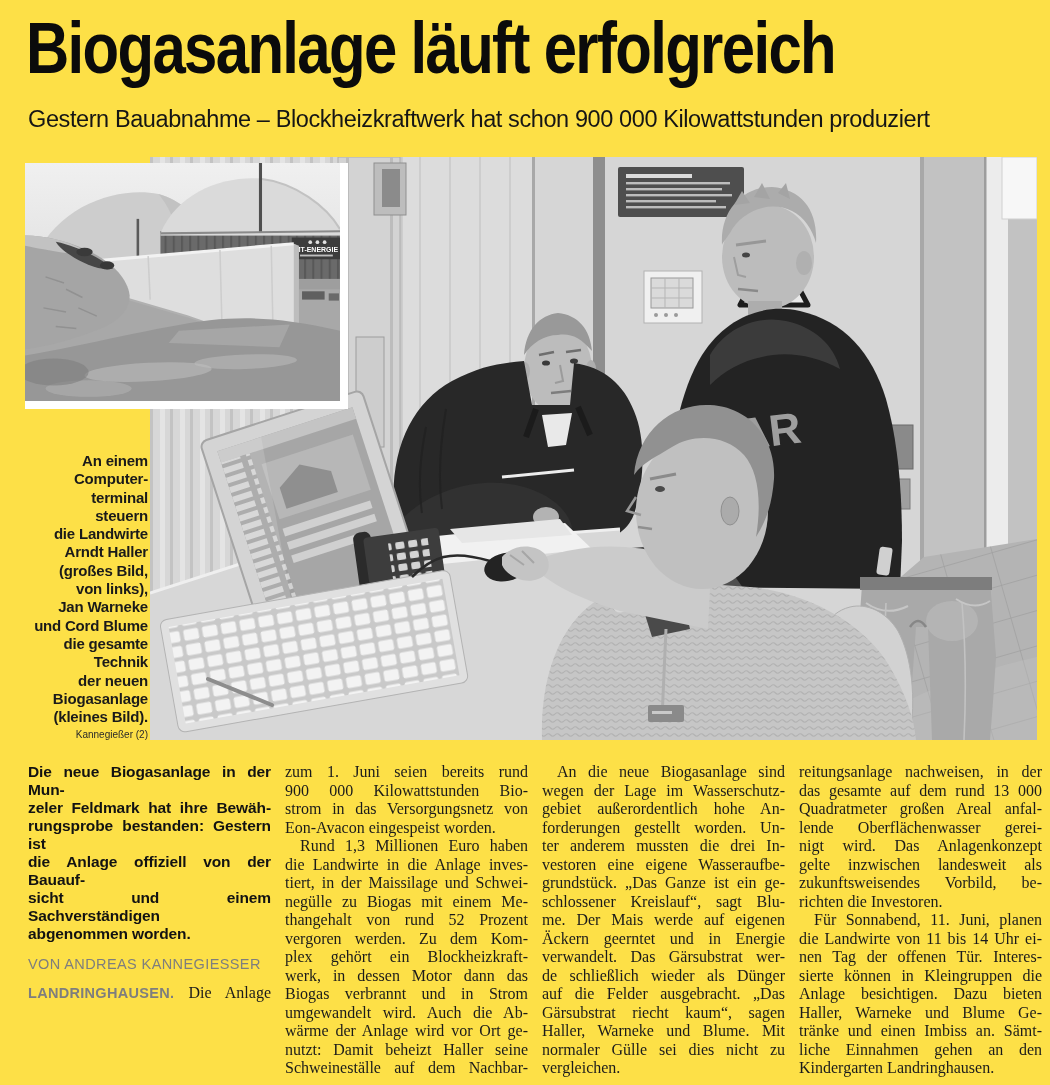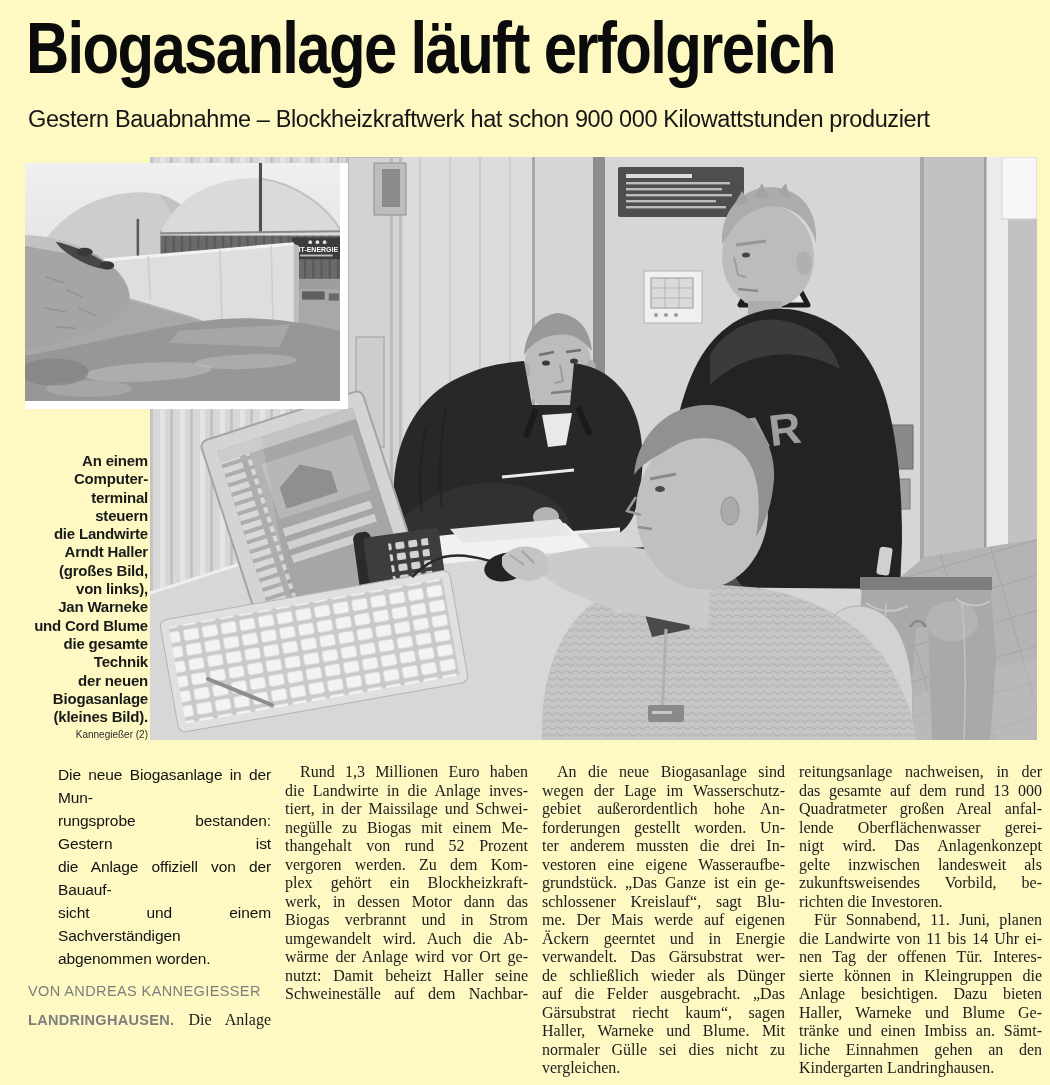--- a/index.html
+++ b/index.html
@@ -1,18 +1,18 @@
 <!DOCTYPE html>
 <html><head>
 <meta charset="utf-8">
 <style>
   * { margin:0; padding:0; box-sizing:border-box; }
   html,body { background:#e9e9e9; }
   .page {
-    position:relative; width:1050px; height:1085px; background:#fef9c3;
+    position:relative; width:1050px; height:1085px; background:#fde047;
     font-family:"Liberation Sans", sans-serif; color:#121212; overflow:hidden;
     margin:0 auto;
   }
   .headline { position:absolute; left:26px; top:6px; white-space:nowrap; }
   .headline-inner {
     display:inline-block; font-weight:bold; font-size:73px; letter-spacing:-2px;
     transform:scaleX(.82); transform-origin:0 0; color:#0b0b0b; line-height:1.15;
   }
   .subheadline {
     position:absolute; left:28px; top:106px; font-size:23.5px; letter-spacing:-.4px;
@@ -28,21 +28,21 @@
   .caption { position:absolute; left:30px; top:452px; width:118px; }
   .caption .tl, .cap-credit { text-align:right; text-align-last:auto; }
   .cap-lines .tl { font-weight:bold; font-size:15px; line-height:18.3px; letter-spacing:-.2px; color:#1a1a1a; }
   .cap-credit { font-size:10px; line-height:18.5px; color:#2a2a2a; }
 
   .col { position:absolute; top:763px; width:243px; }
   .col-1 { left:28px; } .col-2 { left:285px; } .col-3 { left:542px; } .col-4 { left:799px; }
 
   .tl { text-align:justify; text-align-last:justify; }
   .pend { text-align:left; }
-  .lead .tl, .lead .pend { font-weight:normal; font-size:15.5px; line-height:23px; letter-spacing:-.1px;margin-left:30px; }
+  .lead .tl, .lead .pend { font-weight:bold; font-size:15.5px; line-height:18px; letter-spacing:-.1px; }
   .byline { margin-top:13px; margin-bottom:12px; font-size:14.5px; font-weight:normal;
             color:#7e7e7e; letter-spacing:.4px; }
   .serif { font-family:"Liberation Serif", serif; font-size:16px; line-height:18.5px; color:#1b1b1b; }
   .dateline { font-family:Liberation Sans, sans-serif; font-weight:bold; color:#7e7e7e;
               font-size:14.5px; letter-spacing:.3px; }
   .para.indent .plines .tl:first-child { text-indent:15px; }
 </style>
 </head>
 <body>
 
@@ -346,33 +346,42 @@
         <div class="tl">Biogasanlage</div>
         <div class="tl">(kleines Bild).</div>
       </div>
     <div class="cap-credit">Kannegießer (2)</div>
   </div>
 
   <div class="col col-1">
     <div class="lead">
       <div class="plines">
           <div class="tl">Die neue Biogasanlage in der Mun-</div>
+          <div class="tl">zeler Feldmark hat ihre Bewäh-</div>
           <div class="tl">rungsprobe bestanden: Gestern ist</div>
           <div class="tl">die Anlage offiziell von der Bauauf-</div>
           <div class="tl">sicht und einem Sachverständigen</div>
         </div>
       <div class="pend">abgenommen worden.</div>
     </div>
     <div class="byline">VON ANDREAS KANNEGIESSER</div>
     <div class="para serif">
       <div class="tl"><span class="dateline">LANDRINGHAUSEN.</span><span> Die Anlage</span></div>
     </div>
   </div>
 
   <div class="col col-2 serif">
+    <div class="para">
+      <div class="plines">
+          <div class="tl">zum 1. Juni seien bereits rund</div>
+          <div class="tl">900 000 Kilowattstunden Bio-</div>
+          <div class="tl">strom in das Versorgungsnetz von</div>
+        </div>
+      <div class="pend">Eon-Avacon eingespeist worden.</div>
+    </div>
     <div class="para indent">
       <div class="plines">
           <div class="tl">Rund 1,3 Millionen Euro haben</div>
           <div class="tl">die Landwirte in die Anlage inves-</div>
           <div class="tl">tiert, in der Maissilage und Schwei-</div>
           <div class="tl">negülle zu Biogas mit einem Me-</div>
           <div class="tl">thangehalt von rund 52 Prozent</div>
           <div class="tl">vergoren werden. Zu dem Kom-</div>
           <div class="tl">plex gehört ein Blockheizkraft-</div>
           <div class="tl">werk, in dessen Motor dann das</div>

